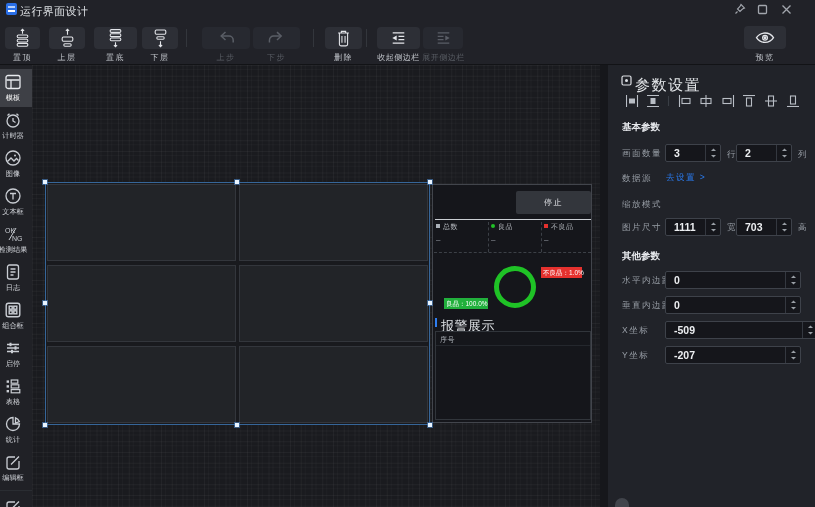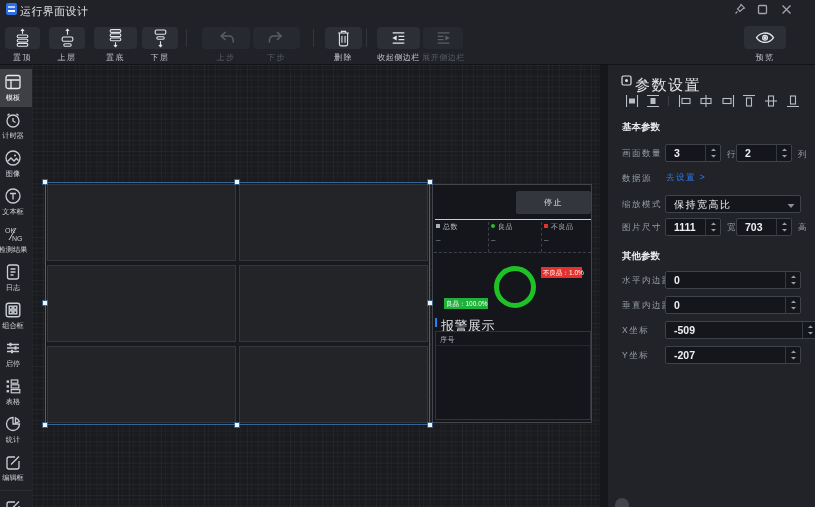--- a/index.html
+++ b/index.html
@@ -378,26 +378,20 @@
             <path d="M3 10 L5.5 12.5 L8 10 Z" fill="#9a9fa6"></path>
           </svg>
         </div>
   </div>
   <div class="unit cjk" style="left:190px;top:84px">列</div>
 
   <div class="rlabel cjk" style="top:108px">数据源</div>
   <div class="abs cjk" style="left:58px;top:107px;font-size:8.5px;color:#2a7bf0;font-weight:normal">去设置 &gt;</div>
 
   <div class="rlabel cjk" style="top:134px">缩放模式</div>
-  <div class="inp" style="left:57px;top:130px;width:136px">
-        <span class="val cjk" style="font-weight:normal;font-size:10px">保持宽高比</span>
-    <svg class="abs" style="right:5px;top:7px" width="8" height="6" viewBox="0 0 8 6">
-          <path d="M0.5 1 L4 5 L7.5 1 Z" fill="#8a8f96"></path>
-        </svg>
-  </div>
 
   <div class="rlabel cjk" style="top:157px">图片尺寸</div>
   <div class="inp" style="left:57px;top:153px;width:56px">
         <span class="val">1111</span>
     <div class="spin">
           <svg width="11" height="16" viewBox="0 0 11 16">
             <path d="M3 6 L5.5 3.5 L8 6 Z" fill="#9a9fa6"></path>
             <path d="M3 10 L5.5 12.5 L8 10 Z" fill="#9a9fa6"></path>
           </svg>
         </div>

